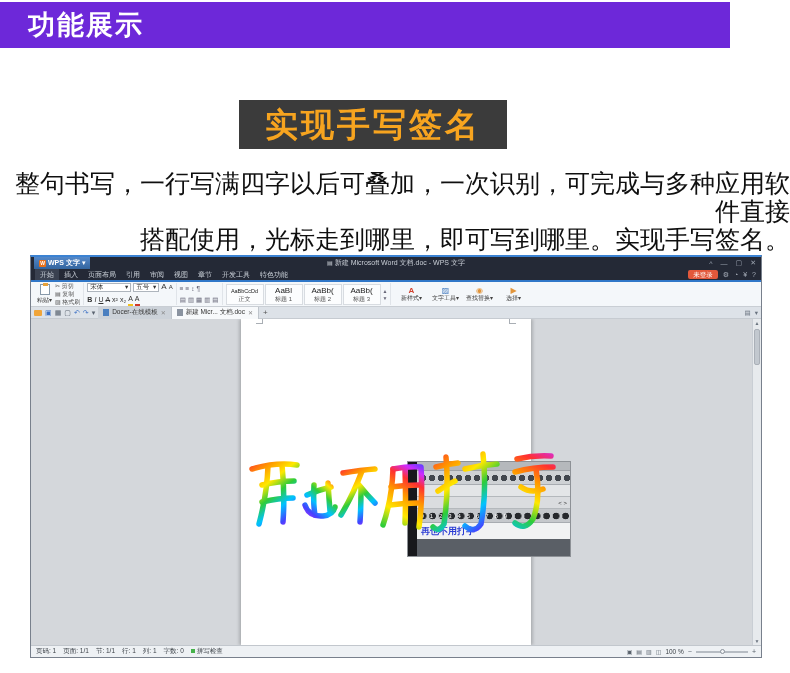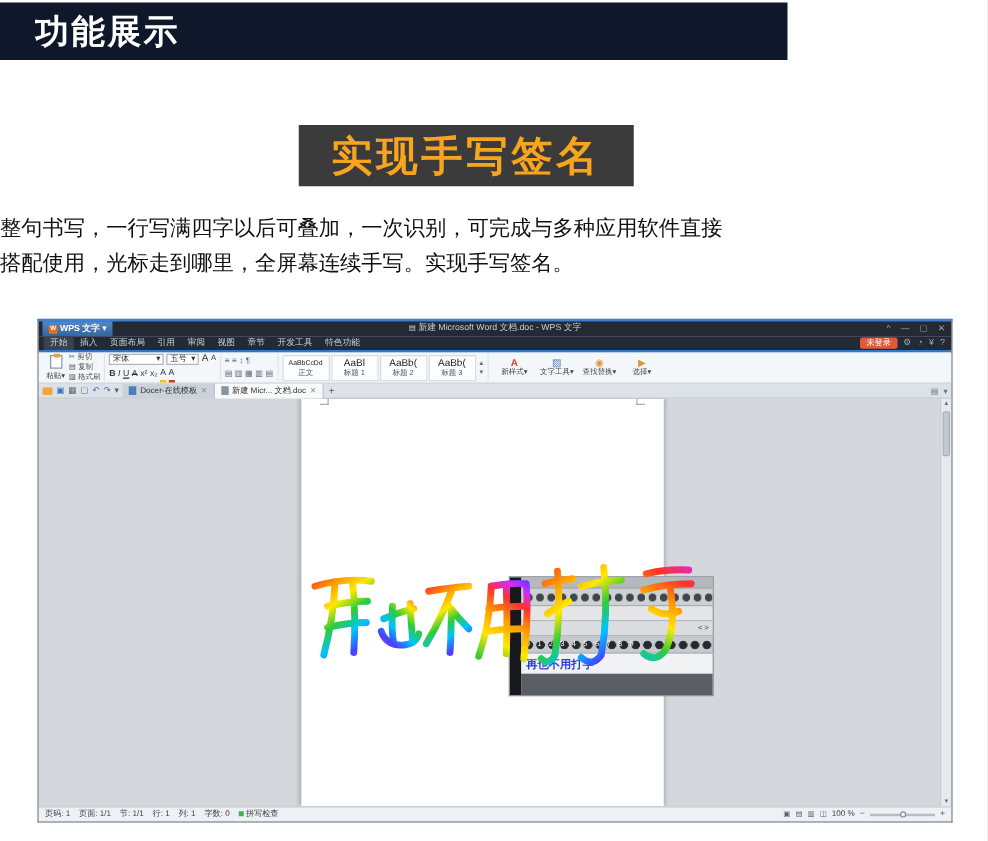--- a/index.html
+++ b/index.html
@@ -1,25 +1,25 @@
 <!DOCTYPE html>
 <html><head>
 <meta charset="utf-8">
 <style>
   *{box-sizing:border-box;margin:0;padding:0}
   body{width:790px;height:673px;background:#fff;position:relative;overflow:hidden;
        font-family:"Liberation Sans","DejaVu Sans",sans-serif}
 
   
-  .banner{position:absolute;left:0;top:2px;width:630px;height:46px;background:#0f172a}
+  .banner{position:absolute;left:0;top:2px;width:730px;height:46px;background:#6d28d9}
   .banner .t{display:block;padding-left:28px;line-height:46px;font-size:27px;font-weight:bold;
              color:#fff;letter-spacing:2px}
   .badge{position:absolute;left:239px;top:100px;height:49px;background:#3B3B3B;color:#F7A41F;
          font-size:33px;font-weight:bold;line-height:49px;padding:0 26px;letter-spacing:3px}
-  .desc{position:absolute;top:169px;left:0;width:790px;text-align:left;font-size:17px;
+  .desc{position:absolute;top:169px;left:0;width:790px;text-align:right;font-size:25px;
         line-height:28px;color:#0f0f0f}
 
   
   .window{position:absolute;left:30px;top:255px;width:732px;height:403px;
           border:1px solid #78808c;border-top:2px solid #3b82d2;background:#d5d8dc;
           display:flex;flex-direction:column}
   .titlebar{height:12px;background:#242936;position:relative;flex:none}
   .apptab{position:absolute;left:3px;top:0;height:12px;display:flex;align-items:center;gap:2px;
           background:linear-gradient(#5588c8,#33659f);padding:0 5px;color:#fff;font-size:7px;font-weight:bold}
   .wlogo{display:inline-block;width:7px;height:7px;background:#e8701a;border-radius:1px;color:#fff;
@@ -136,21 +136,21 @@
 <body>
 
 <div class="banner">
   <span class="t">功能展示</span>
 </div>
 <div class="badge">
   <span>实现手写签名</span>
 </div>
 <div class="desc">
   <div>整句书写，一行写满四字以后可叠加，一次识别，可完成与多种应用软件直接</div>
-  <div>搭配使用，光标走到哪里，全屏幕连续手写。实现手写签名。</div>
+  <div>搭配使用，光标走到哪里，即可写到哪里。实现手写签名。</div>
 </div>
 
 <div class="window">
 
   <div class="titlebar">
     <div class="apptab">
       <span class="wlogo">W</span>
       <span>WPS 文字</span>
       <span>▾</span>
     </div>

